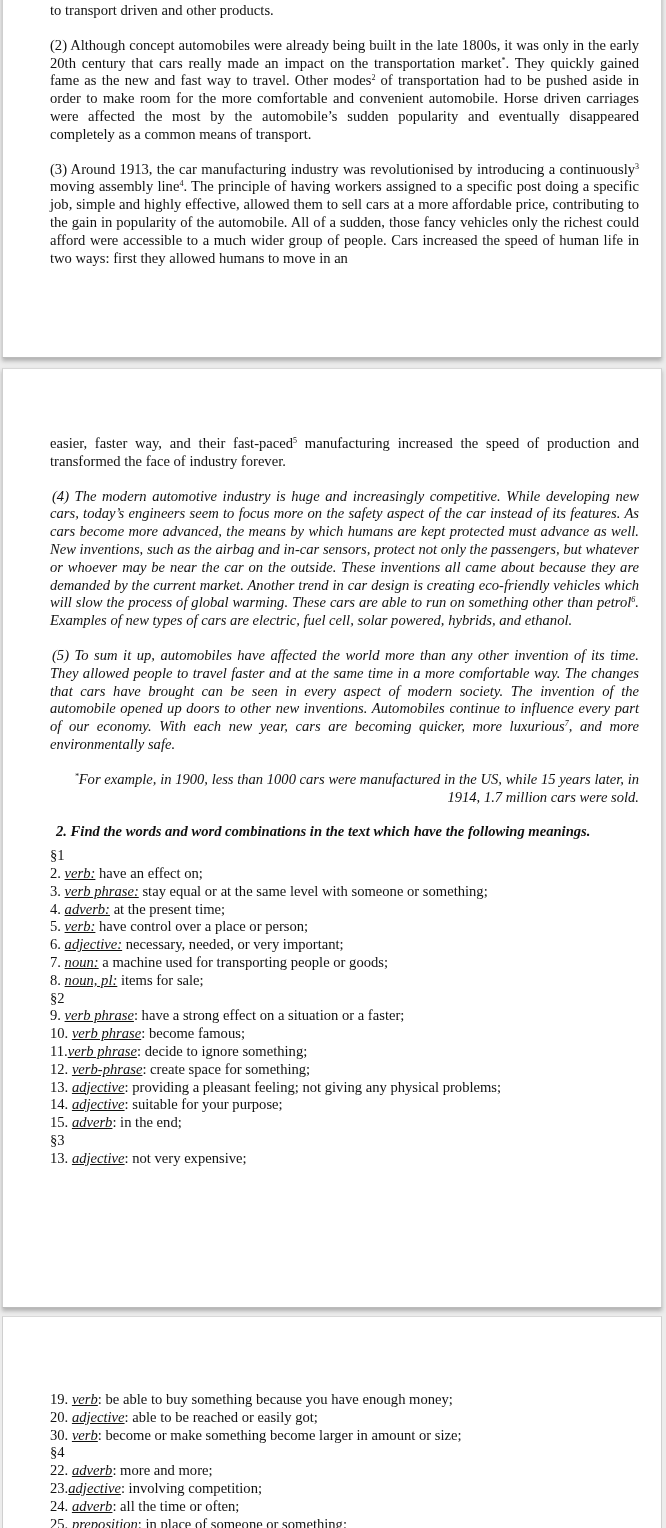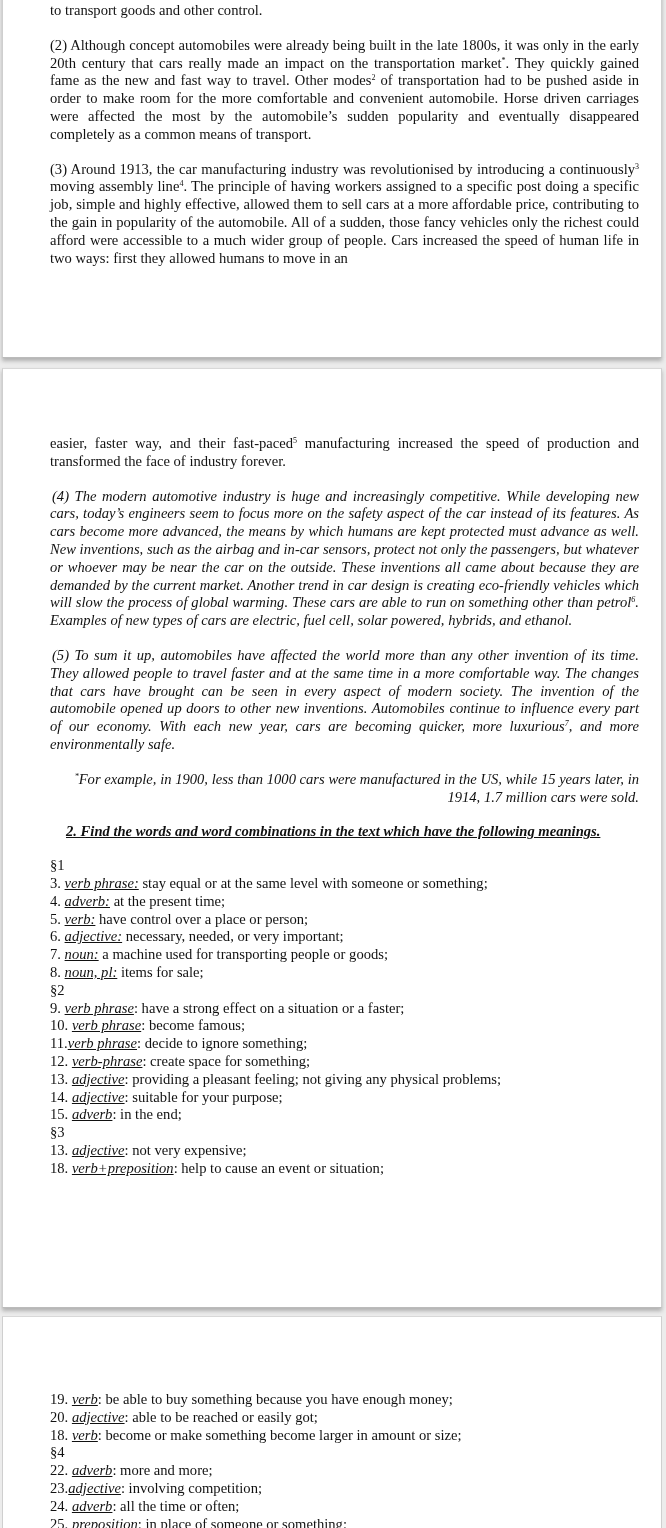--- a/index.html
+++ b/index.html
@@ -19,74 +19,74 @@
   }
   #page1 { top: -8px; height: 366px; border-bottom: 1px solid #bbb; box-shadow: 0 3px 4px rgba(0,0,0,0.25); }
   #page2 { top: 368px; height: 940px; border-top: 1px solid #d8d8d8; border-bottom: 1px solid #bbb; box-shadow: 0 3px 4px rgba(0,0,0,0.25); }
   #page3 { top: 1316px; height: 230px; border-top: 1px solid #d8d8d8; }
   .content { position: absolute; left: 47px; right: 22px; font-size: 14.6px; line-height: 17.8px; }
   p { margin: 0; text-align: justify; }
   .para { margin-bottom: 17px; }
   .indent { text-indent: 2px; font-style: italic; }
   sup { font-size: 8px; line-height: 0; vertical-align: 5px; }
   .footnote { font-style: italic; text-align: right; }
-  .task-title { font-weight: bold; font-style: italic; margin: 16px; text-decoration: underline; }
+  .task-title { font-weight: bold; font-style: italic; margin: 6px; }
   .list-line { white-space: nowrap; margin: 0; }
   .pos { font-style: italic; text-decoration: underline; }
   #p1content { top: 10px; }
   #p2content { top: 66px; }
   #p3content { top: 74px; }
 </style>
 </head>
 <body>
 
 <div class="page" id="page1">
   <div class="content" id="p1content">
-    <p class="para">to transport goods and other control.</p>
+    <p class="para">to transport driven and other products.</p>
     <p class="para"><span>(2) Although concept automobiles were already being built in the late 1800s, it was only in the early 20th century that cars really made an impact on the transportation market</span><sup>*</sup><span>. They quickly gained fame as the new and fast way to travel. Other modes</span><sup>2</sup><span> of transportation had to be pushed aside in order to make room for the more comfortable and convenient automobile. Horse driven carriages were affected the most by the automobile’s sudden popularity and eventually disappeared completely as a common means of transport.</span></p>
     <p class="para"><span>(3) Around 1913, the car manufacturing industry was revolutionised by introducing a continuously</span><sup>3</sup><span> moving assembly line</span><sup>4</sup><span>. The principle of having workers assigned to a specific post doing a specific job, simple and highly effective, allowed them to sell cars at a more affordable price, contributing to the gain in popularity of the automobile. All of a sudden, those fancy vehicles only the richest could afford were accessible to a much wider group of people. Cars increased the speed of human life in two ways: first they allowed humans to move in an</span></p>
   </div>
 </div>
 
 <div class="page" id="page2">
   <div class="content" id="p2content">
     <p class="para"><span>easier, faster way, and their fast-paced</span><sup>5</sup><span> manufacturing increased the speed of production and transformed the face of industry forever.</span></p>
     <p class="para indent"><span>(4) The modern automotive industry is huge and increasingly competitive. While developing new cars, today’s engineers seem to focus more on the safety aspect of the car instead of its features. As cars become more advanced, the means by which humans are kept protected must advance as well. New inventions, such as the airbag and in-car sensors, protect not only the passengers, but whatever or whoever may be near the car on the outside. These inventions all came about because they are demanded by the current market. Another trend in car design is creating eco-friendly vehicles which will slow the process of global warming. These cars are able to run on something other than petrol</span><sup>6</sup><span>. Examples of new types of cars are electric, fuel cell, solar powered, hybrids, and ethanol.</span></p>
     <p class="para indent"><span>(5) To sum it up, automobiles have affected the world more than any other invention of its time. They allowed people to travel faster and at the same time in a more comfortable way. The changes that cars have brought can be seen in every aspect of modern society. The invention of the automobile opened up doors to other new inventions. Automobiles continue to influence every part of our economy. With each new year, cars are becoming quicker, more luxurious</span><sup>7</sup><span>, and more environmentally safe.</span></p>
     <p class="para footnote"><sup>*</sup><span>For example, in 1900, less than 1000 cars were manufactured in the US, while 15 years later, in 1914, 1.7 million cars were sold.</span></p>
     <p class="task-title">2. Find the words and word combinations in the text which have the following meanings.</p>
     <div id="p2-sections">
         <p class="list-line">§1</p>
+        <p class="list-line"><span>2. </span><span class="pos">verb:</span><span> have an effect on;</span></p>
         <p class="list-line"><span>3. </span><span class="pos">verb phrase:</span><span> stay equal or at the same level with someone or something;</span></p>
         <p class="list-line"><span>4. </span><span class="pos">adverb:</span><span> at the present time;</span></p>
         <p class="list-line"><span>5. </span><span class="pos">verb:</span><span> have control over a place or person;</span></p>
         <p class="list-line"><span>6. </span><span class="pos">adjective:</span><span> necessary, needed, or very important;</span></p>
         <p class="list-line"><span>7. </span><span class="pos">noun:</span><span> a machine used for transporting people or goods;</span></p>
         <p class="list-line"><span>8. </span><span class="pos">noun, pl:</span><span> items for sale;</span></p>
         <p class="list-line">§2</p>
         <p class="list-line"><span>9. </span><span class="pos">verb phrase</span><span>: have a strong effect on a situation or a faster;</span></p>
         <p class="list-line"><span>10. </span><span class="pos">verb phrase</span><span>: become famous;</span></p>
         <p class="list-line"><span>11.</span><span class="pos">verb phrase</span><span>: decide to ignore something;</span></p>
         <p class="list-line"><span>12. </span><span class="pos">verb-phrase</span><span>: create space for something;</span></p>
         <p class="list-line"><span>13. </span><span class="pos">adjective</span><span>: providing a pleasant feeling; not giving any physical problems;</span></p>
         <p class="list-line"><span>14. </span><span class="pos">adjective</span><span>: suitable for your purpose;</span></p>
         <p class="list-line"><span>15. </span><span class="pos">adverb</span><span>: in the end;</span></p>
         <p class="list-line">§3</p>
         <p class="list-line"><span>13. </span><span class="pos">adjective</span><span>: not very expensive;</span></p>
-        <p class="list-line"><span>18. </span><span class="pos">verb+preposition</span><span>: help to cause an event or situation;</span></p>
       </div>
   </div>
 </div>
 
 <div class="page" id="page3">
   <div class="content" id="p3content">
     <div id="p3-items">
         <p class="list-line"><span>19. </span><span class="pos">verb</span><span>: be able to buy something because you have enough money;</span></p>
         <p class="list-line"><span>20. </span><span class="pos">adjective</span><span>: able to be reached or easily got;</span></p>
-        <p class="list-line"><span>18. </span><span class="pos">verb</span><span>: become or make something become larger in amount or size;</span></p>
+        <p class="list-line"><span>30. </span><span class="pos">verb</span><span>: become or make something become larger in amount or size;</span></p>
         <p class="list-line">§4</p>
         <p class="list-line"><span>22. </span><span class="pos">adverb</span><span>: more and more;</span></p>
         <p class="list-line"><span>23.</span><span class="pos">adjective</span><span>: involving competition;</span></p>
         <p class="list-line"><span>24. </span><span class="pos">adverb</span><span>: all the time or often;</span></p>
         <p class="list-line"><span>25. </span><span class="pos">preposition</span><span>: in place of someone or something;</span></p>
       </div>
   </div>
 </div>
 
 </body></html>

